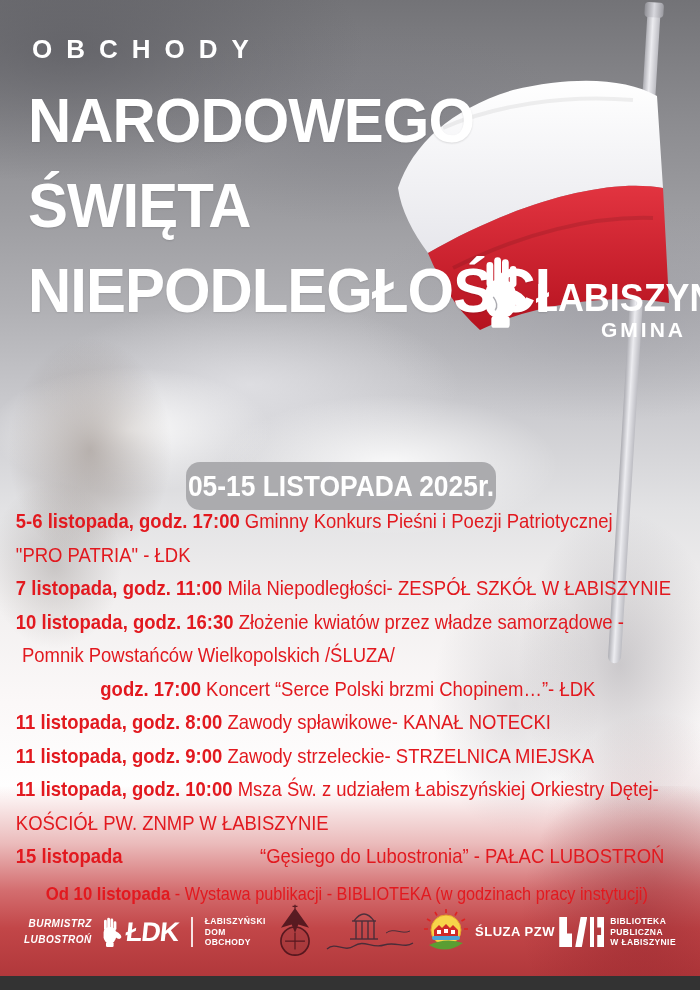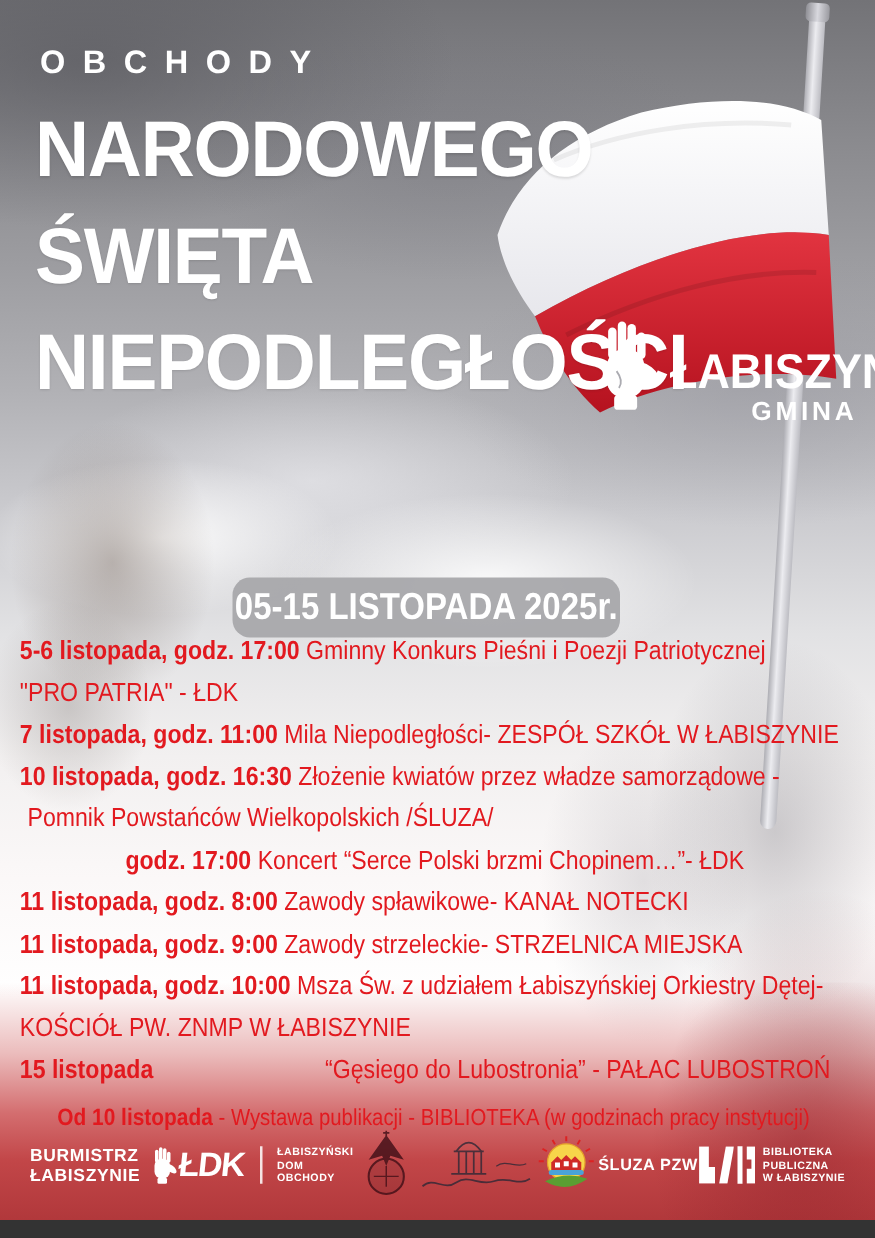--- a/index.html
+++ b/index.html
@@ -95,21 +95,21 @@
   .sched .spread .r{margin-left:auto;}
   .sched .small{font-size:18.5px; padding-left:34px; padding-top:4px;}
   .sched .small .b{font-size:19px;}
   
   .footer{
     position:absolute; left:0; right:0; bottom:0; height:82px;
     display:flex; align-items:center; justify-content:space-between;
     padding:0 24px 6px 24px; box-sizing:border-box; color:#fff;
   }
   .f-item{display:flex; align-items:center; gap:6px; flex:0 0 auto;}
-  .burm-text{font-weight:700; font-size:14px; line-height:16px; letter-spacing:.5px;}
+  .burm-text{text-align:right; font-weight:700; font-size:10px; line-height:16px; letter-spacing:.5px;font-style:italic;}
   .ldk-mark{font-weight:800; font-size:27px; transform:skewX(-6deg); letter-spacing:-1px;}
   .v-div{width:2px; height:30px; background:rgba(255,255,255,.85); margin:0 6px;}
   .ldk-text,.lib-text{font-weight:700; font-size:8.5px; line-height:10.5px; letter-spacing:.4px;}
   .pzw-text{font-weight:700; font-size:13px; line-height:16px; text-align:center; letter-spacing:.5px;}
   .lib-glyph{display:flex; align-items:flex-end; gap:3px; height:30px;}
   .lib-glyph .g{background:#fff;}
   .g1{width:13px; height:30px; clip-path:polygon(0 0,60% 0,60% 55%,100% 55%,100% 100%,0 100%);}
   .g2{width:12px; height:30px; clip-path:polygon(45% 0,100% 0,55% 100%,0 100%);}
   .g3{width:4px; height:30px;}
   .g4{width:7px; height:30px; clip-path:polygon(0 0,100% 0,100% 100%,0 100%,0 60%,55% 60%,55% 35%,0 35%);}
@@ -191,21 +191,21 @@
         <span class="r">“Gęsiego do Lubostronia” - PAŁAC LUBOSTROŃ</span>
       </div>
     <div class="line small"><span class="b">Od 10 listopada</span><span class="r"> - Wystawa publikacji - BIBLIOTEKA (w godzinach pracy instytucji)</span></div>
   </div>
 
   <div class="footer">
 
     <div class="f-item">
       <div class="burm-text">
         <div>BURMISTRZ</div>
-        <div>ŁABISZYNIE</div>
+        <div>LUBOSTROŃ</div>
       </div>
       <svg width="24" height="33" viewBox="0 0 60 80">
         <g fill="#ffffff">
           <rect x="14" y="26" width="31" height="40" rx="14"></rect>
           <rect x="15" y="8" width="7" height="26" rx="3.5"></rect>
           <rect x="23" y="3" width="7" height="30" rx="3.5"></rect>
           <rect x="31" y="5" width="7" height="28" rx="3.5"></rect>
           <rect x="39" y="12" width="7" height="22" rx="3.5"></rect>
           <ellipse cx="47" cy="46" rx="13" ry="6.5" transform="rotate(38 47 46)"></ellipse>
           <rect x="20" y="64" width="19" height="12" rx="3"></rect>

